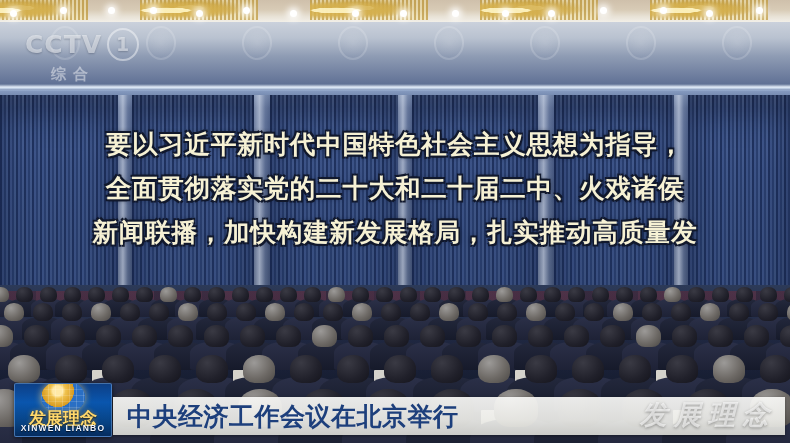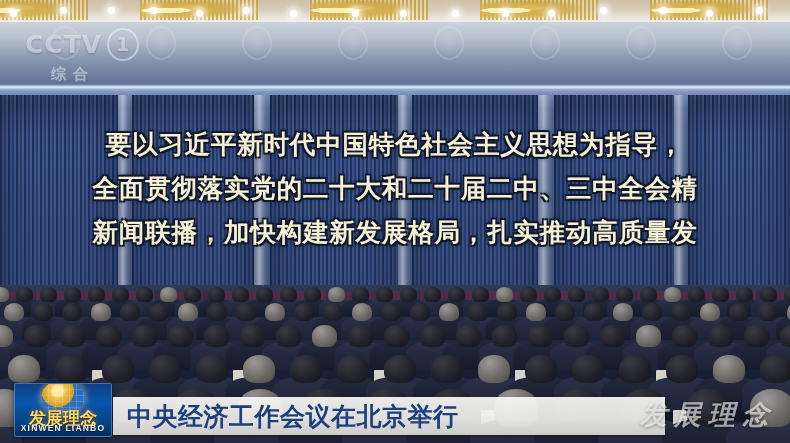--- a/index.html
+++ b/index.html
@@ -196,21 +196,21 @@
     text-shadow:0 1px 2px rgba(0,0,0,.75), 0 0 4px rgba(255,180,40,.6);
   }
   .xwlb-en{
     position:absolute;left:0;right:0;bottom:3px;text-align:center;
     font-family:"Liberation Sans","DejaVu Sans",sans-serif;
     font-weight:bold;font-size:8.5px;letter-spacing:1.2px;
     color:#f2f6ff;
     text-shadow:0 1px 1px rgba(0,0,0,.7);
   }
   .headline-bar{
-    position:absolute;left:113px;bottom:8px;width:552px;height:38px;
+    position:absolute;left:113px;bottom:8px;width:672px;height:38px;
     background:linear-gradient(180deg,rgba(248,248,246,.93) 0%,rgba(238,238,234,.92) 60%,rgba(222,222,216,.9) 100%);
     box-shadow:0 1px 3px rgba(0,0,0,.4);
     text-align:center;
   }
   .headline-text{
     position:absolute;left:14px;top:50%;transform:translateY(-50%);
     font-family:"DejaVu Sans","Liberation Sans",sans-serif;
     font-weight:bold;font-size:25px;letter-spacing:.5px;
     color:#1d3f7c;
     white-space:nowrap;
@@ -542,21 +542,21 @@
     <div class="row1">
       <span>CCTV</span>
       <span class="one">1</span>
     </div>
     <div class="row2">综合</div>
   </div>
 
 
   <div class="subs">
     <div class="sub-line">要以习近平新时代中国特色社会主义思想为指导，</div>
-    <div class="sub-line">全面贯彻落实党的二十大和二十届二中、三中全会精</div>
+    <div class="sub-line">全面贯彻落实党的二十大和二十届二中、火戏诸侯</div>
     <div class="sub-line">新闻联播，加快构建新发展格局，扎实推动高质量发</div>
   </div>
 
   <div class="lower-third">
     <div class="xwlb-logo">
       <div class="xwlb-globe"></div>
       <div class="xwlb-cn">发展理念</div>
       <div class="xwlb-en">XINWEN LIANBO</div>
     </div>
     <div class="headline-bar">

